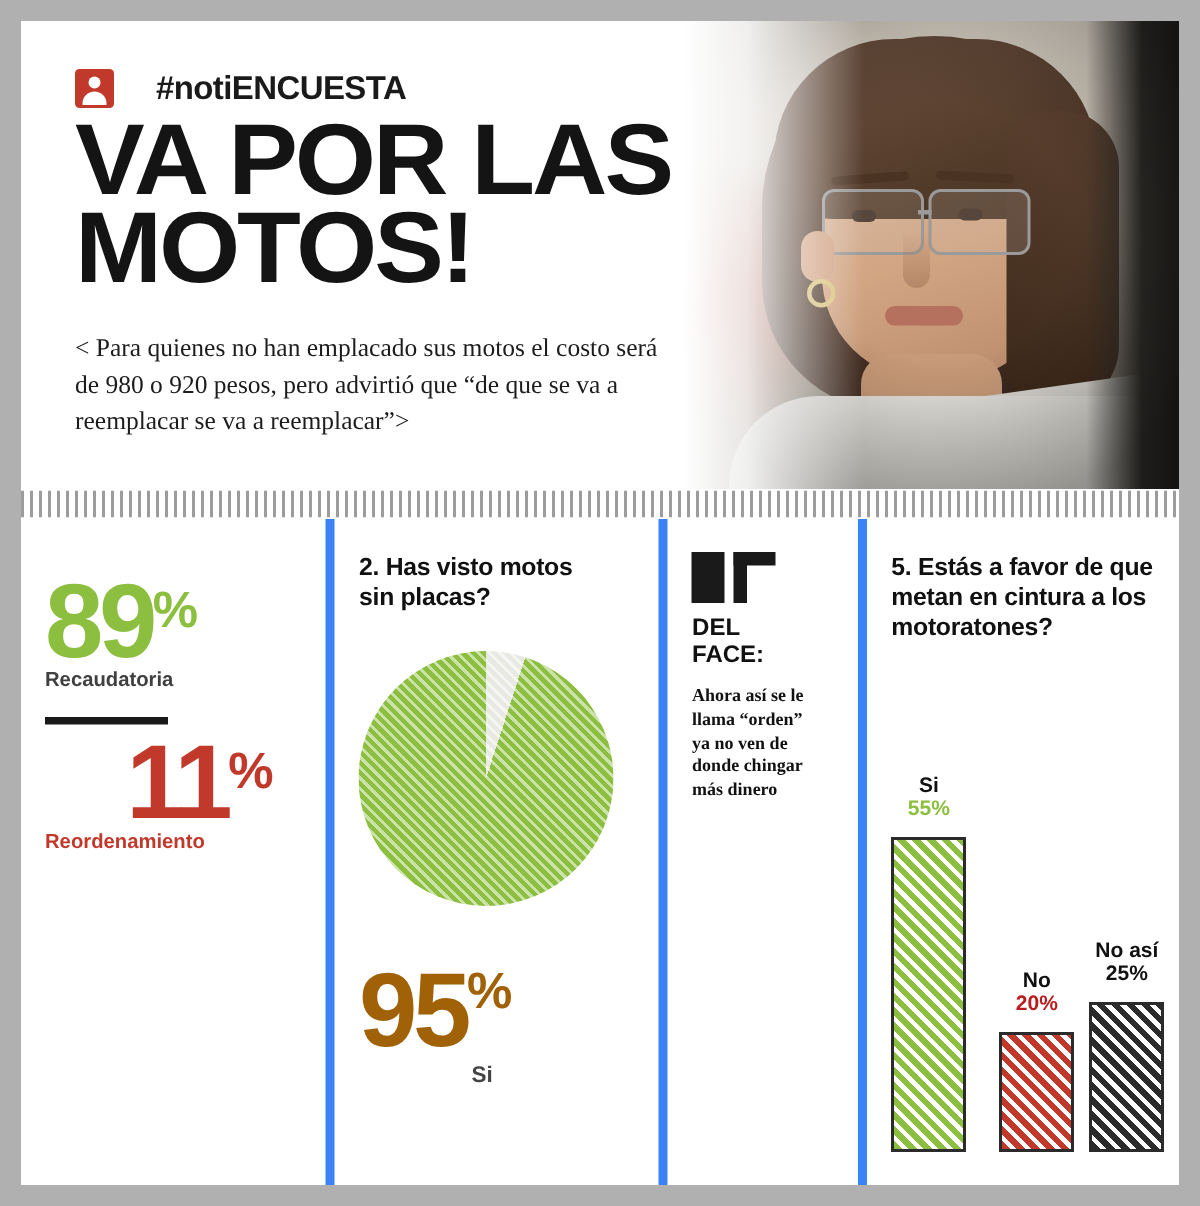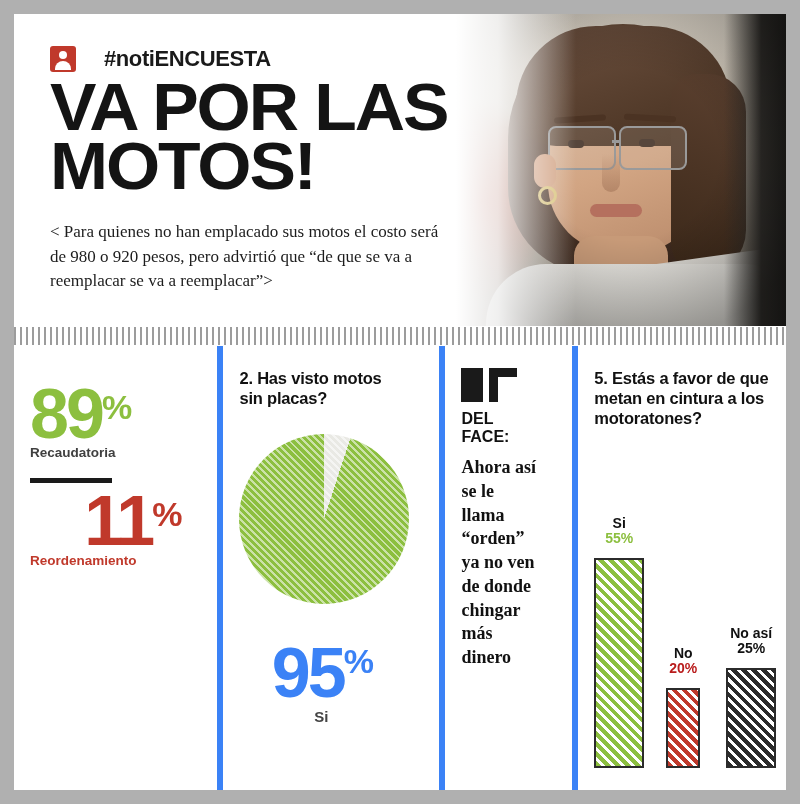--- a/index.html
+++ b/index.html
@@ -159,35 +159,35 @@
 
   
   .pie-wrap{position:relative;width:170px;height:170px;margin:26px auto 0 auto;}
   .pie{
     width:170px;height:170px;border-radius:50%;
     background:
       repeating-linear-gradient(45deg, rgba(255,255,255,.55) 0 2px, rgba(255,255,255,0) 2px 5px),
       conic-gradient(#e9e9e4 0deg 18deg, #8cbf3f 18deg 360deg);
   }
   .pie-big{
-    text-align:center;margin-top:40px;
-    font-size:70px;font-weight:bold;letter-spacing:-3px;color:#3b82f6;line-height:.85;
+    margin-top:40px;
+    font-size:70px;font-weight:bold;letter-spacing:-3px;color:#a16207;line-height:.85;
   }
   .pie-big .sign{font-size:34px;vertical-align:top;line-height:1;}
   .pie-si{text-align:center;font-size:15px;font-weight:bold;color:#444;margin-top:4px;}
 
   
   .face-mark{width:56px;height:34px;position:relative;margin-bottom:8px;}
   .face-mark .b1{position:absolute;left:0;top:0;width:22px;height:34px;background:#1a1a1a;}
   .face-mark .b2{position:absolute;left:28px;top:0;width:28px;height:9px;background:#1a1a1a;}
   .face-mark .b3{position:absolute;left:28px;top:0;width:9px;height:34px;background:#1a1a1a;}
   .delface{font-size:16px;font-weight:bold;color:#111;margin-bottom:10px;}
   .quote{
     font-family:"Liberation Serif", serif;
-    font-size:18px;line-height:1.32;font-weight:bold;color:#111;
+    font-size:12px;line-height:1.32;font-weight:bold;color:#111;
   }
 
   
   .bars{position:absolute;left:16px;bottom:24px;width:210px;height:250px;}
   .bar{position:absolute;bottom:0;}
   .bar .fill{width:100%;height:100%;border:2px solid #2b2b2b;box-sizing:border-box;}
   .fill.green{background:repeating-linear-gradient(45deg,#8cbf3f 0 4px,#ffffff 4px 7px);}
   .fill.red{background:repeating-linear-gradient(45deg,#c0392b 0 4px,#ffffff 4px 7px);}
   .fill.dark{background:repeating-linear-gradient(45deg,#2b2b2b 0 4px,#ffffff 4px 7px);}
   .bar .lab{
@@ -294,21 +294,21 @@
 
       <div class="bars">
         <div class="bar" style="left:0px;width:50px;height:210px;">
           <div class="lab green" style="top:-42px;">
             <span>Si</span>
             <span class="val">55%</span>
           </div>
           <div class="fill green"></div>
         </div>
 
-        <div class="bar" style="left:72px;width:34px;height:80px;">
+        <div class="bar" style="left:72px;width:50px;height:80px;">
           <div class="lab red" style="top:-42px;">
             <span>No</span>
             <span class="val">20%</span>
           </div>
           <div class="fill red"></div>
         </div>
 
         <div class="bar" style="left:132px;width:50px;height:100px;">
           <div class="lab dark" style="top:-42px;">
             <span>No así</span>

